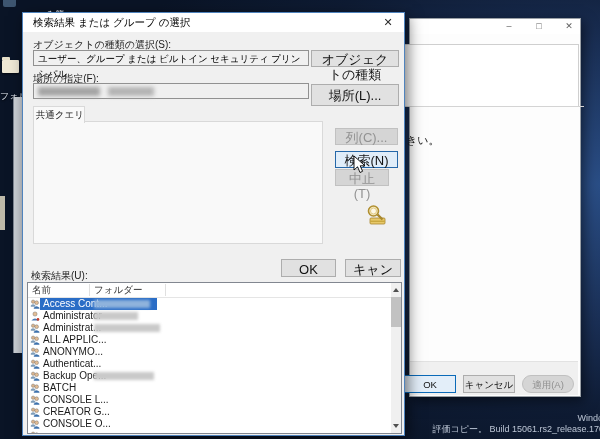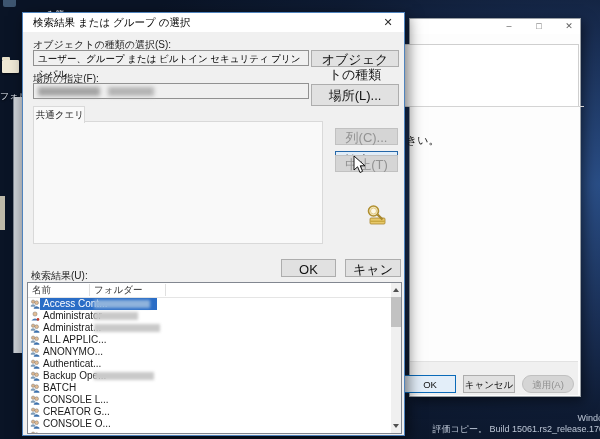--- a/index.html
+++ b/index.html
@@ -133,21 +133,21 @@
     <span class="abs cb" style="left:18px;top:178px;"></span>
     <span class="abs lbl dis" style="left:33px;top:178px;">無期限のパスワード(X)</span>
 
     <span class="abs lbl dis" style="left:18px;top:201px;">前回ログオン時からの日数(I):</span>
     <div class="abs combo" style="left:118px;top:197px;width:46px;height:17px;background:#dcdcdc;">
       <span class="chev"></span>
     </div>
 
     <button class="btn dis abs" style="left:312px;top:115px;width:63px;height:17px;">列(C)...</button>
     <button class="btn search abs" style="left:312px;top:138px;width:63px;height:17px;">検索(N)</button>
-    <button class="btn dis abs" style="left:312px;top:142px;width:63px;height:17px;">中止(T)</button>
+    <button class="btn dis abs" style="left:312px;top:156px;width:54px;height:17px;">中止(T)</button>
 
     <span class="abs" style="left:338px;top:191px;">
       <svg width="26" height="23" viewBox="0 0 26 23">
         <rect x="9" y="14" width="15" height="6" rx="1" fill="#e8c96a" stroke="#a8872e" stroke-width="0.8"></rect>
         <rect x="9" y="16.6" width="15" height="1.4" fill="#c9a840"></rect>
         <line x1="16.5" y1="10.5" x2="21.5" y2="15.5" stroke="#a8872e" stroke-width="2.4"></line>
         <circle cx="12.5" cy="7" r="5" fill="#f7eec9" stroke="#b08f30" stroke-width="1.6"></circle>
         <circle cx="12.5" cy="7" r="3" fill="#fdf8e6" stroke="#d9bd6a" stroke-width="0.8"></circle>
       </svg>
     </span>

